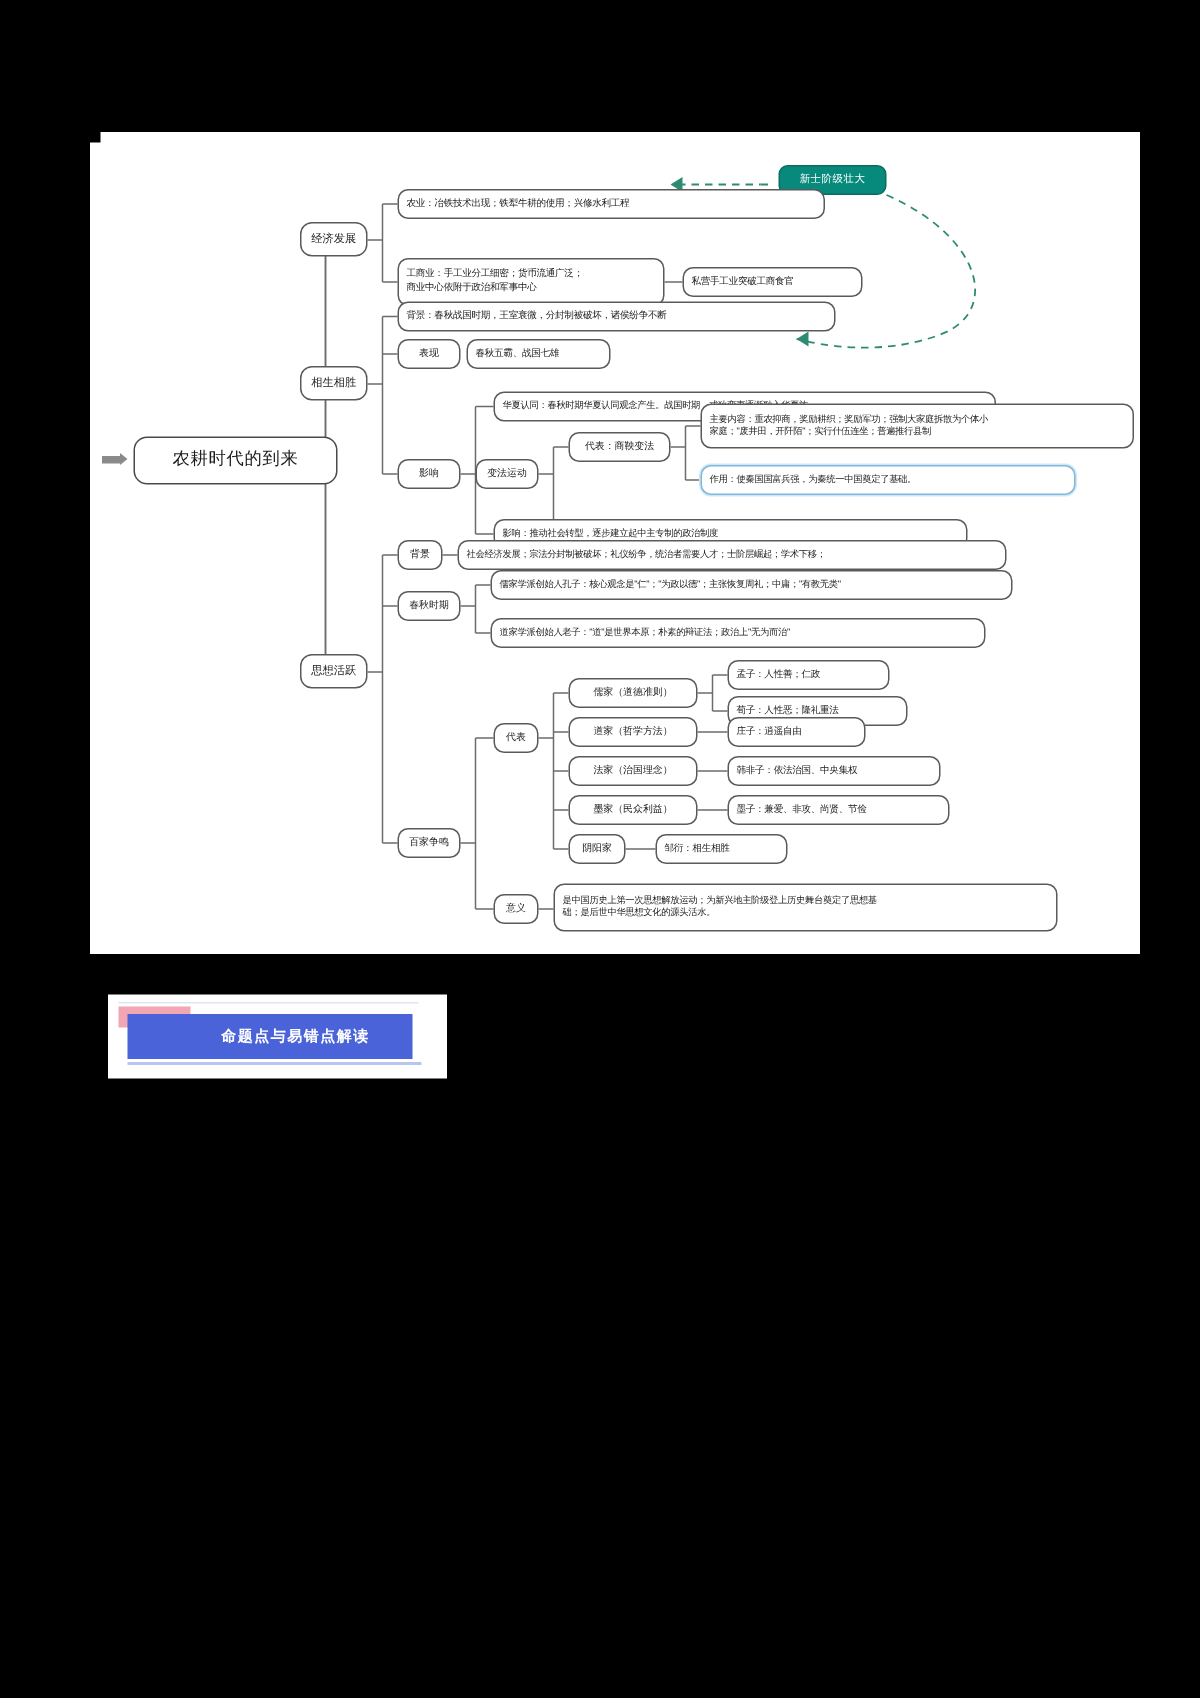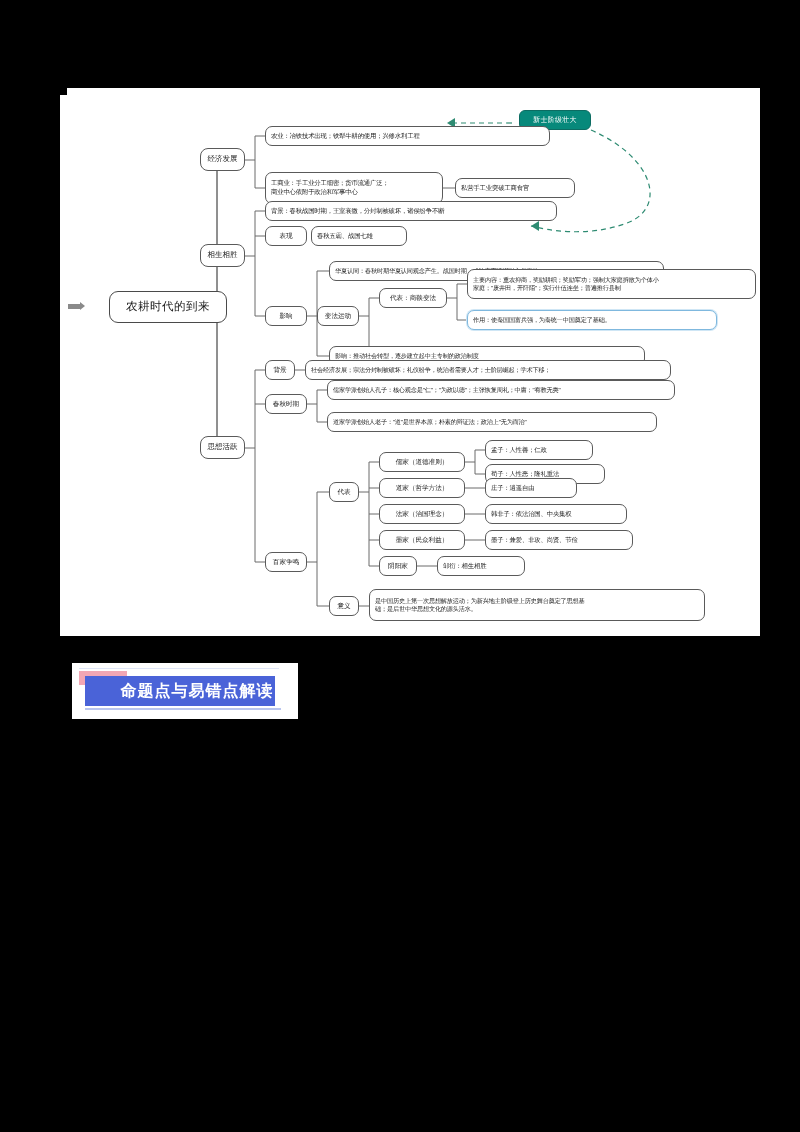--- a/index.html
+++ b/index.html
@@ -128,21 +128,21 @@
     position: absolute;
     left: 85px; top: 676px;
     width: 190px; height: 30px;
     background: #4a63d8;
     display: flex;
     align-items: center;
     justify-content: center;
   }
   #banner-text {
     color: #ffffff;
-    font-size: 16px;
+    font-size: 10px;
     font-weight: bold;
     letter-spacing: 1px;
     margin-left: 34px;
   }
   #banner-underline {
     position: absolute;
     left: 85px; top: 708px;
     width: 196px; height: 2px;
     background: #b9c5ef;
   }
@@ -257,21 +257,21 @@
         <path d="M385 35 L440 35"></path>
         <path d="M524 42 C588 70 600 120 560 135 C520 150 480 142 464 138"></path>
       </g>
       <polygon points="464,138 472,133 472,143" fill="#2e8b72"></polygon>
       <polygon points="388,35 396,30 396,40" fill="#2e8b72" transform="translate(-8,0)"></polygon>
     </svg>
 
     <div id="root-stub"></div>
     <div id="root-stub-tip"></div>
 
-    <div class="node root" style="left:22px; top:203px; width:118px; height:32px;margin-left:20px;">农耕时代的到来</div>
+    <div class="node root" style="left:22px; top:203px; width:136px; height:32px;">农耕时代的到来</div>
 
     <div class="node green" style="left:452px; top:22px; width:72px; height:20px;">新士阶级壮大</div>
 
     <div class="node branch" style="left:133px; top:60px; width:45px; height:23px;">经济发展</div>
 
     <div class="node leaf" style="left:198px; top:38px; width:285px; height:20px;">农业：冶铁技术出现；铁犁牛耕的使用；兴修水利工程</div>
 
     <div class="node leaf" style="left:198px; top:84px; width:178px; height:32px;">工商业：手工业分工细密；货币流通广泛；
 商业中心依附于政治和军事中心</div>
 

